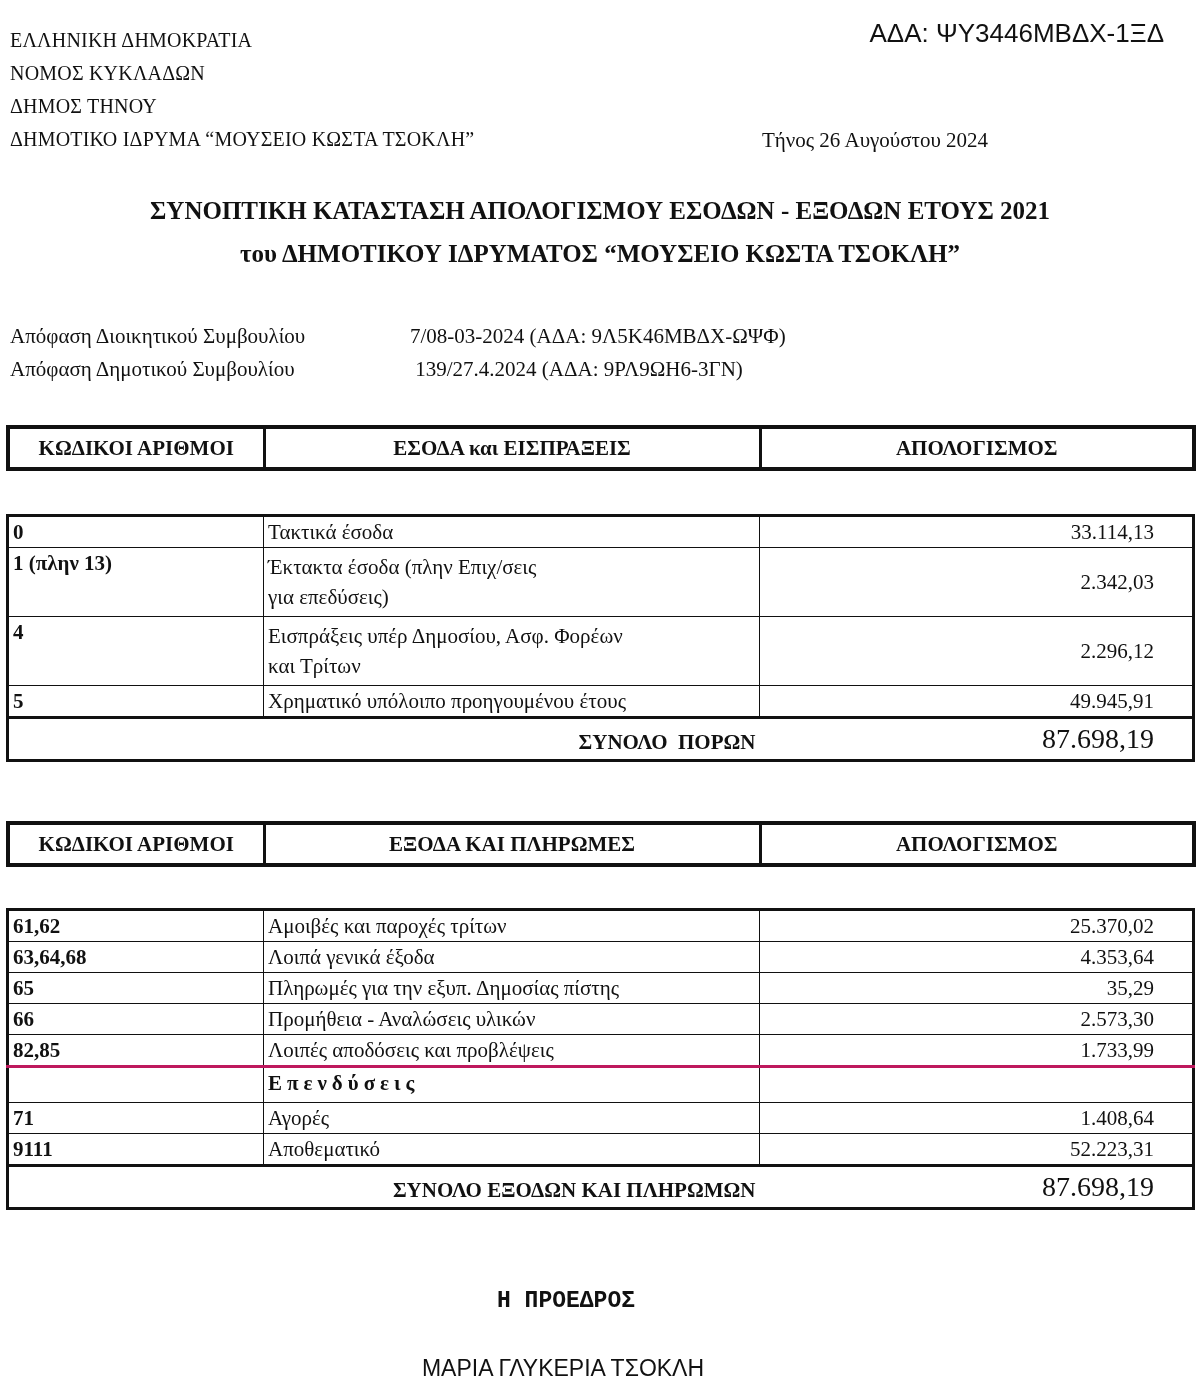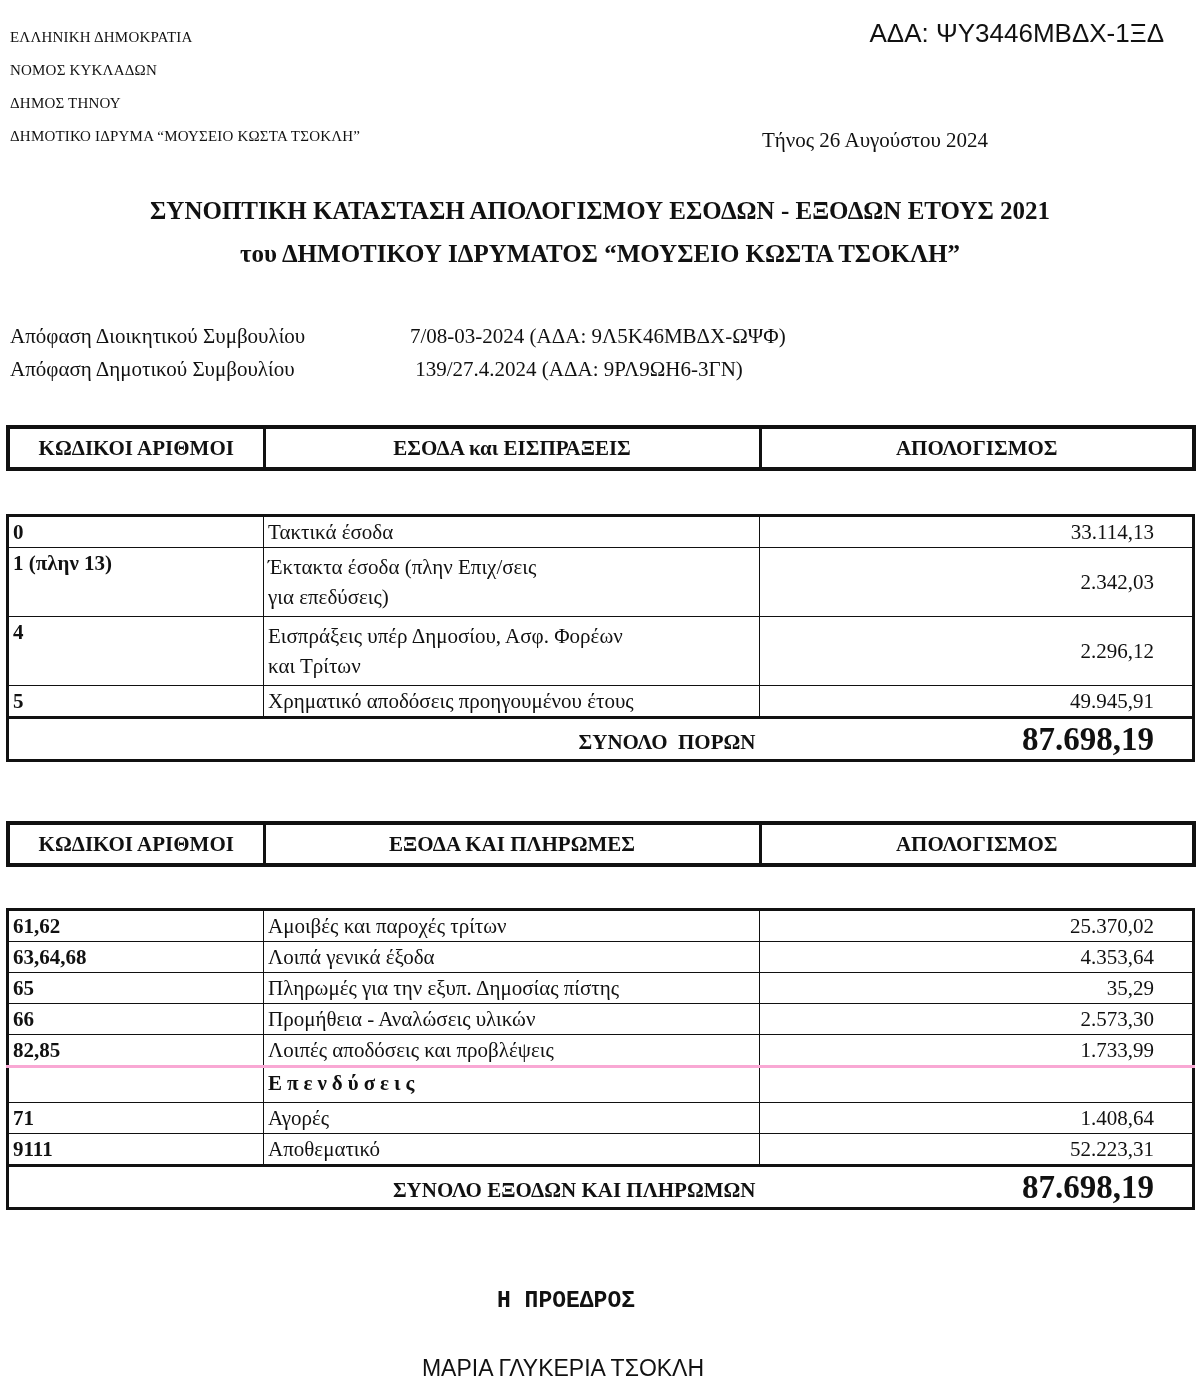--- a/index.html
+++ b/index.html
@@ -1,46 +1,46 @@
 <!DOCTYPE html>
 <html><head>
 <meta charset="utf-8">
 <style>
   html, body { margin: 0; padding: 0; background: #ffffff; }
   body {
     width: 1200px; height: 1385px; position: relative; overflow: hidden;
     font-family: "DejaVu Serif", serif; color: #111;
   }
   .abs { position: absolute; }
-  .hdr-line { left: 10px; font-size: 15px; font-family: "Liberation Serif", serif; letter-spacing: 0.2px; }
+  .hdr-line { left: 10px; font-size: 20px; font-family: "Liberation Serif", serif; letter-spacing: 0.2px; }
   .ada-top { right: 36px; top: 18px; font-family: "Liberation Sans", sans-serif; font-size: 26px; }
   .date { left: 762px; top: 128px; font-family: "Liberation Serif", serif; font-size: 21px; }
   .title { left: 0; width: 1200px; text-align: center; font-family: "Liberation Serif", serif; font-weight: bold; font-size: 25px; }
   .decision { left: 10px; font-family: "Liberation Serif", serif; font-size: 21px; }
   .decision .lbl { display: inline-block; width: 400px; }
 
   table { border-collapse: collapse; position: absolute; left: 6px; width: 1186px; table-layout: fixed; font-family: "Liberation Serif", serif; border-radius: 21px; }
   col.c1 { width: 256px; }
   col.c2 { width: 496px; }
   col.c3 { width: 434px; }
   .head-table { border: 4px solid #111; }
   .head-table td { border-right: 3px solid #111; height: 38px; text-align: center; font-weight: bold; font-size: 21px; padding: 0; vertical-align: middle; }
   .head-table td:last-child { border-right: none; }
 
   .body-table { border: 3px solid #111; }
   .body-table td { border: 1.5px solid #111; font-size: 21px; padding: 0 4px; vertical-align: top; line-height: 30px; }
   .body-table td.code { font-weight: bold; }
   .body-table td.amt { text-align: right; padding-right: 38px; vertical-align: middle; }
   .body-table tr.total td { border-top: 3px solid #111; height: 38px; vertical-align: bottom; text-align: right; }
   .body-table tr.total td.lbl { font-weight: bold; font-size: 21px; padding-bottom: 2px; }
-  .body-table tr.total td.amt { font-weight: bold; font-size: 33px; vertical-align: middle; }
+  .body-table tr.total td.amt { font-weight: normal; font-size: 28px; vertical-align: middle; }
   .body-table tr.total td.code { border-right: none; }
   .body-table tr.total td.lbl { border-left: none; border-right: none; }
   .body-table tr.total td.amt { border-left: none; }
-  .body-table tr.section td { border-top: 3px solid #f9a8d4; font-family: Liberation Serif, serif; }
+  .body-table tr.section td { border-top: 3px solid #be185d; font-family: Liberation Serif, serif; }
   .body-table td.spaced { font-weight: bold; letter-spacing: 5px; }
 
   .sign-title { left: 0; width: 1132px; text-align: center; top: 1288px; font-family: Liberation Mono, monospace; font-weight: bold; font-size: 23px; }
   .sign-name { left: 0; width: 1126px; text-align: center; top: 1355px; font-family: "Liberation Sans", sans-serif; font-size: 23px; }
 </style>
 </head>
 <body>
 
 <div class="abs hdr-line" style="top:29px">ΕΛΛΗΝΙΚΗ ΔΗΜΟΚΡΑΤΙΑ</div>
 <div class="abs hdr-line" style="top:62px">ΝΟΜΟΣ ΚΥΚΛΑΔΩΝ</div>
@@ -93,21 +93,21 @@
     <td class="amt">2.342,03</td>
   </tr>
   <tr>
     <td class="code">4</td>
     <td style="white-space:pre-line;padding-top:4px;padding-bottom:4px">Εισπράξεις υπέρ Δημοσίου, Ασφ. Φορέων
 και Τρίτων</td>
     <td class="amt">2.296,12</td>
   </tr>
   <tr>
     <td class="code">5</td>
-    <td>Χρηματικό αποδόσεις προηγουμένου έτους</td>
+    <td>Χρηματικό υπόλοιπο προηγουμένου έτους</td>
     <td class="amt">49.945,91</td>
   </tr>
   <tr class="total">
     <td class="code"></td>
     <td class="lbl" style="white-space:pre">ΣΥΝΟΛΟ  ΠΟΡΩΝ</td>
     <td class="amt">87.698,19</td>
   </tr>
 </tbody>
   </table>
 

